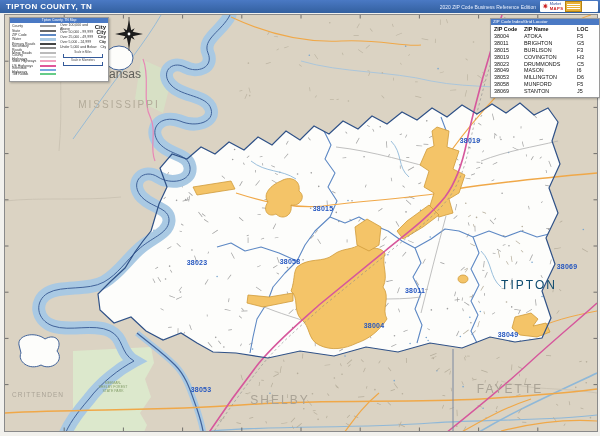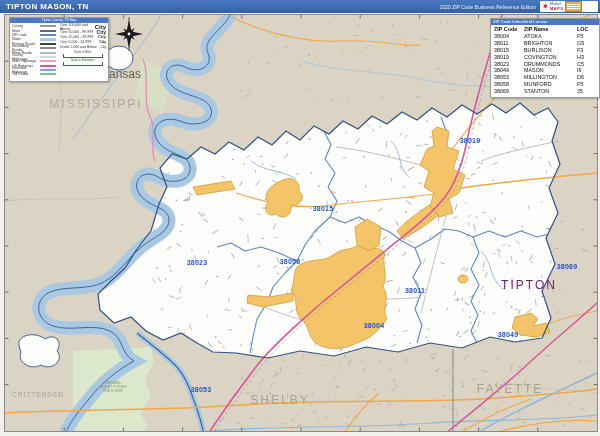--- a/index.html
+++ b/index.html
@@ -53,21 +53,21 @@
   .zip-grid{display:grid;grid-template-columns:30px 1fr 20px;padding:1px 2px 2px 3px;}
   .zip-grid span{font-size:5.4px;line-height:6.9px;color:#111;}
   .zip-grid .hd{font-weight:bold;}
 </style>
 </head>
 <body>
 
 <div class="page">
 
   <div class="header">
-    <div class="header-title">TIPTON MASON, TN</div>
+    <div class="header-title">TIPTON COUNTY, TN</div>
     <div class="header-spacer"></div>
     <div class="edition">2020 ZIP Code Business Reference Edition</div>
     <div class="logo">
       <span class="logo-star">✷</span>
       <span class="logo-text">
         <span class="logo-top">Market</span>
         <span class="logo-bottom">MAPS</span>
       </span>
       <span class="logo-gold">
           <i></i>
@@ -762,25 +762,25 @@
           <line y1="245" y2="245" x1="592.5" x2="596"></line>
           <line y1="291.20000000000005" y2="291.20000000000005" x1="4" x2="7.5"></line>
           <line y1="291.20000000000005" y2="291.20000000000005" x1="592.5" x2="596"></line>
           <line y1="337.40000000000003" y2="337.40000000000003" x1="4" x2="7.5"></line>
           <line y1="337.40000000000003" y2="337.40000000000003" x1="592.5" x2="596"></line>
           <line y1="383.6" y2="383.6" x1="4" x2="7.5"></line>
           <line y1="383.6" y2="383.6" x1="592.5" x2="596"></line>
         </g>
     </svg>
 
-    <div class="lbl county-lbl" style="left:91px;top:89px;font-size:12px;">MISSISSIPPI</div>
+    <div class="lbl county-lbl" style="left:114px;top:89px;font-size:10px;">MISSISSIPPI</div>
     <div class="lbl county-lbl" style="left:33px;top:379px;font-size:6.5px;letter-spacing:1px;color:#aaa396;">CRITTENDEN</div>
     <div class="lbl county-lbl" style="left:275px;top:385px;color:#aaa396;">SHELBY</div>
     <div class="lbl county-lbl" style="left:505px;top:374px;color:#aaa396;">FAYETTE</div>
-    <div class="lbl county-lbl" style="left:524px;top:270px;color:#701a75;">TIPTON</div>
+    <div class="lbl county-lbl" style="left:524px;top:270px;color:#0c4a6e;">TIPTON</div>
     <div class="lbl state-lbl" style="left:111px;top:59px;">Arkansas</div>
     <div class="lbl park-lbl" style="left:108px;top:372px;">MEEMAN-SHELBY FOREST STATE PARK</div>
 
     <div class="lbl zip-lbl" style="left:465px;top:125px;">38019</div>
     <div class="lbl zip-lbl" style="left:318px;top:193px;">38015</div>
     <div class="lbl zip-lbl" style="left:285px;top:246px;">38058</div>
     <div class="lbl zip-lbl" style="left:192px;top:247px;">38023</div>
     <div class="lbl zip-lbl" style="left:410px;top:275px;">38011</div>
     <div class="lbl zip-lbl" style="left:369px;top:310px;">38004</div>
     <div class="lbl zip-lbl" style="left:503px;top:319px;">38049</div>

